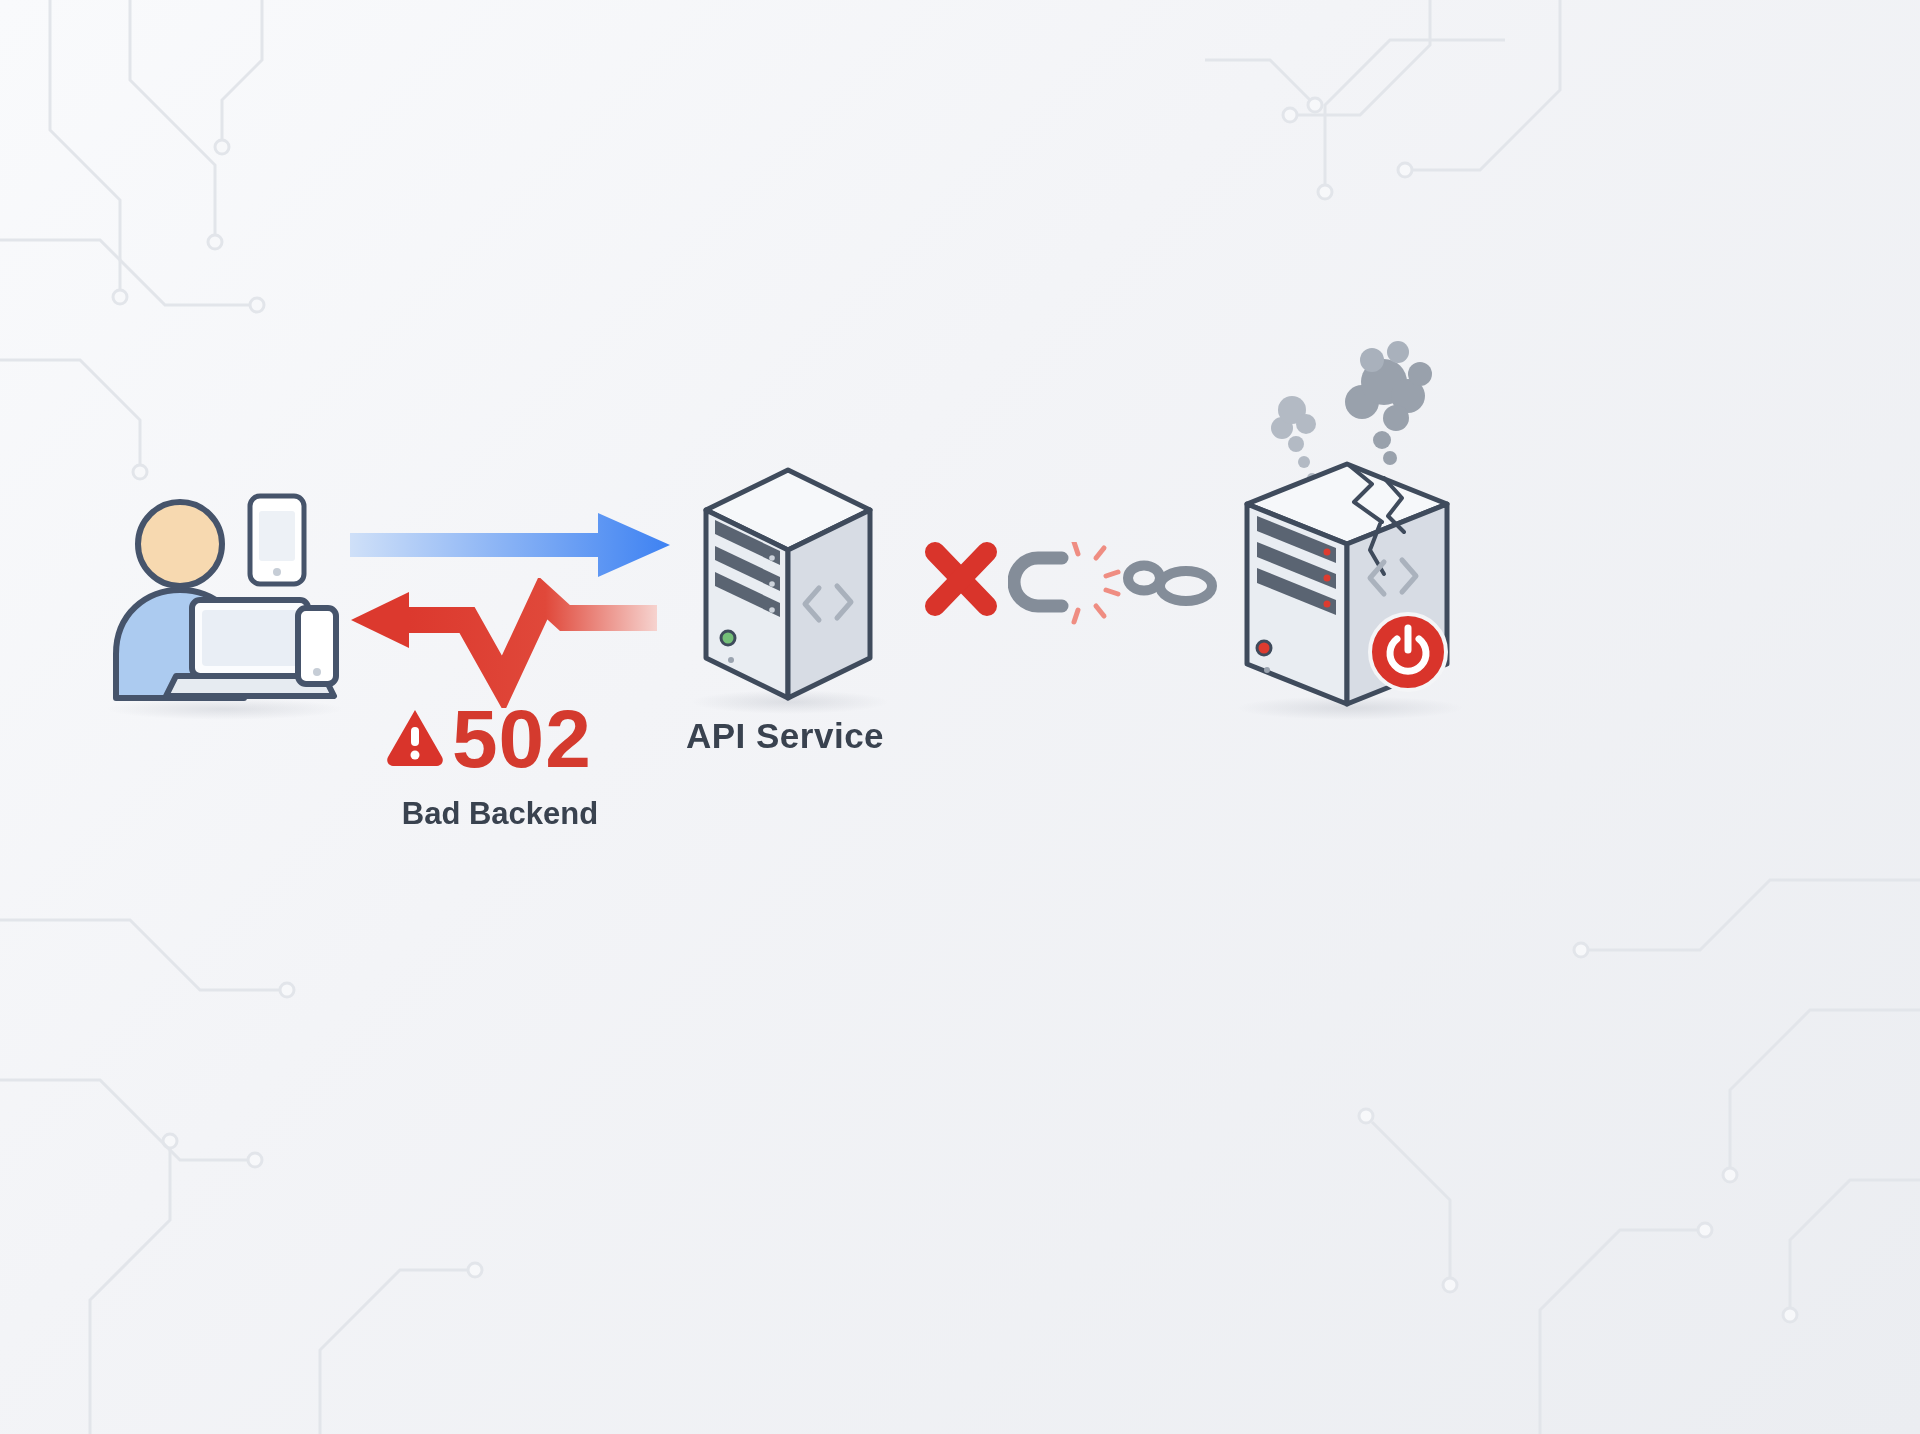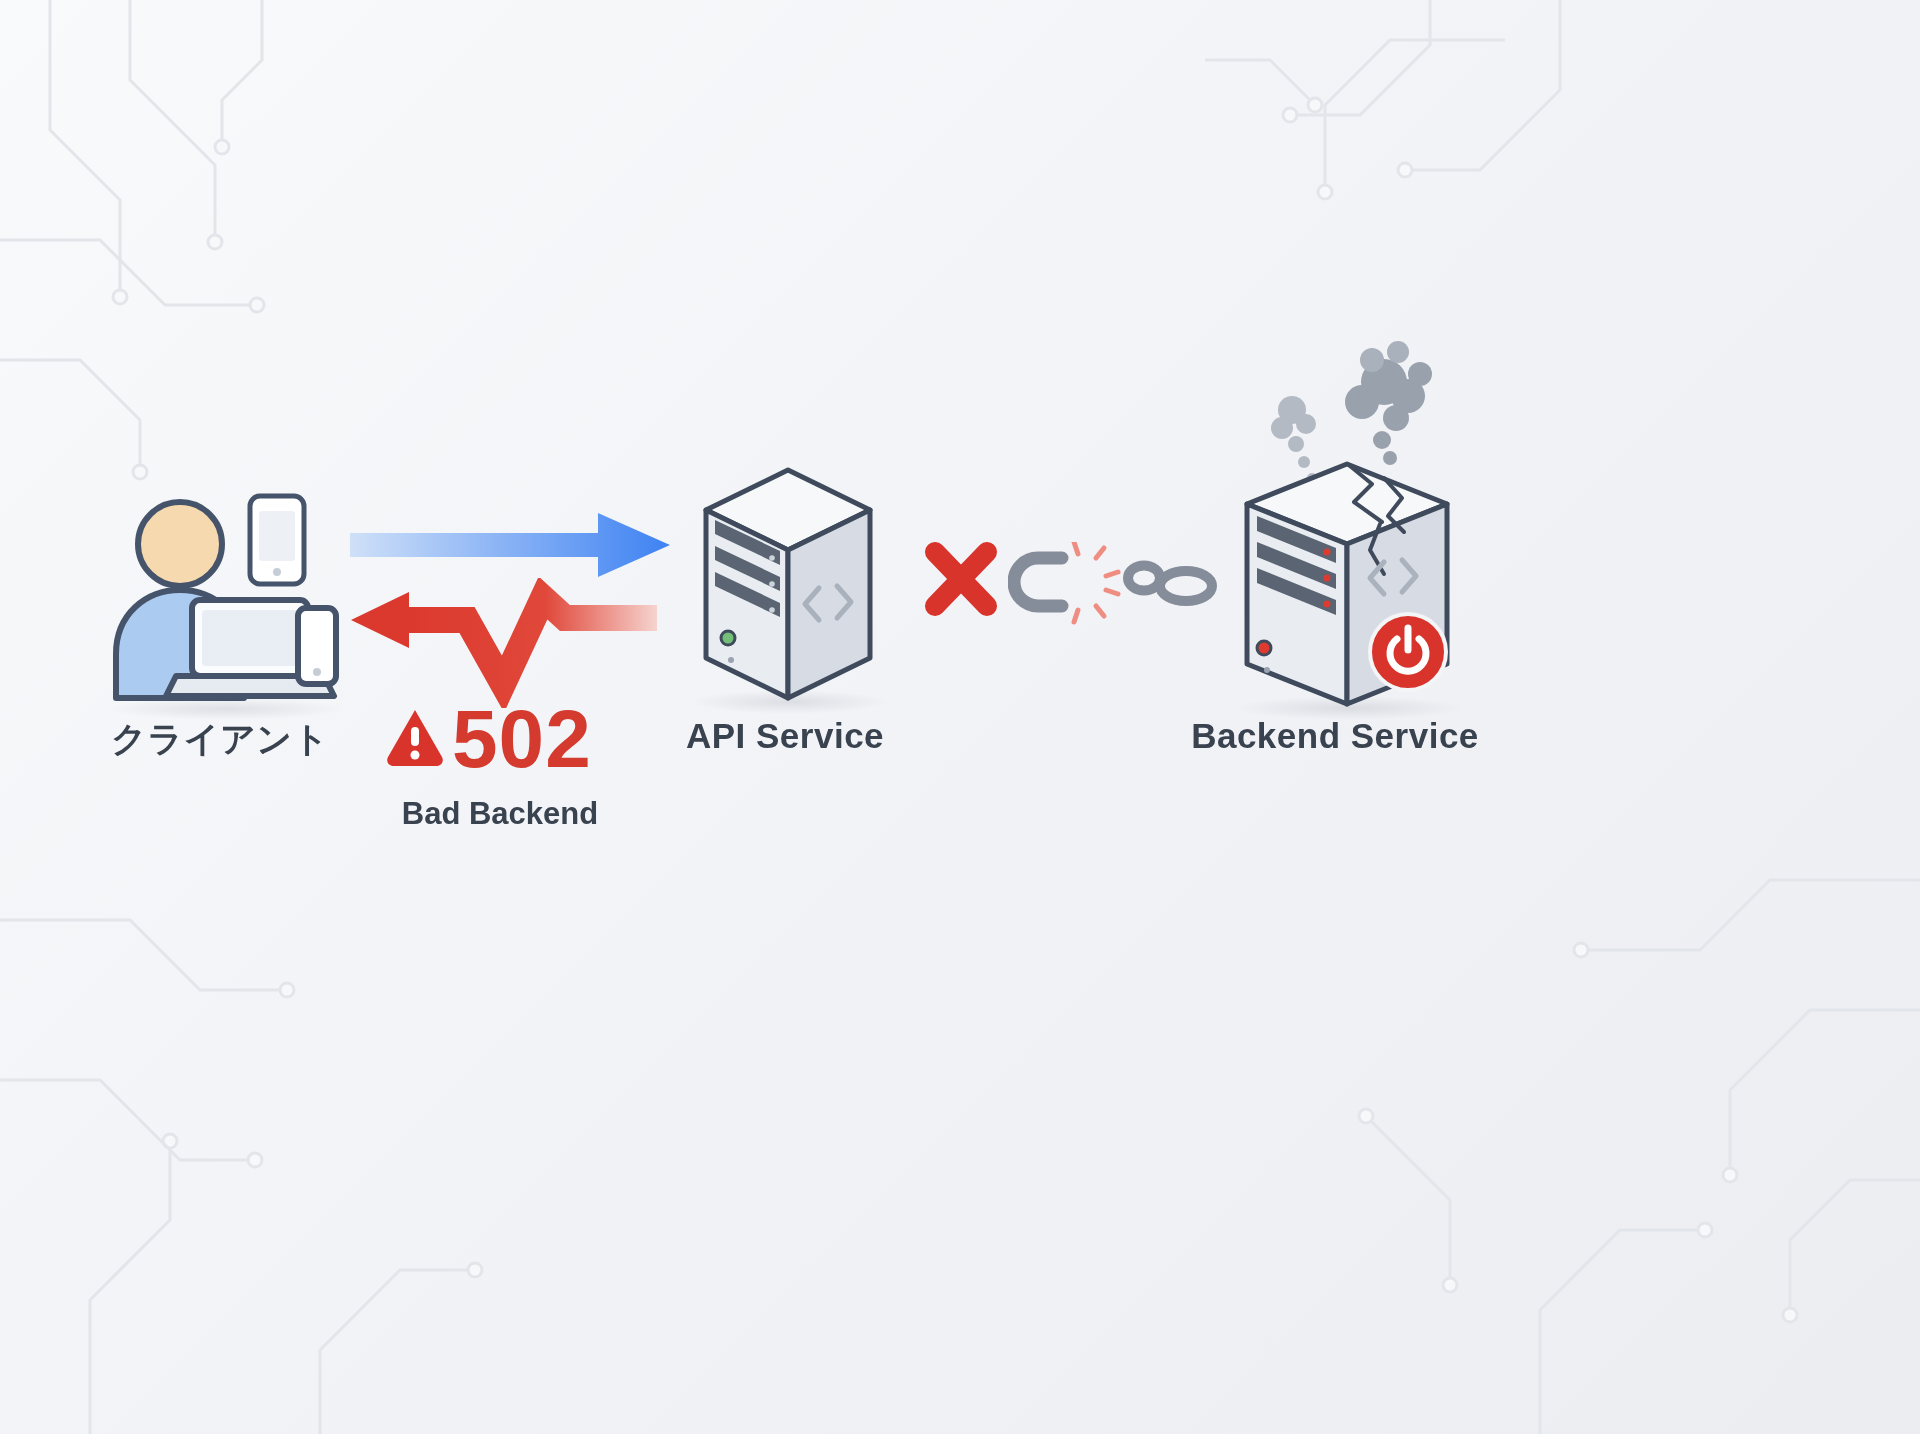--- a/index.html
+++ b/index.html
@@ -213,17 +213,15 @@
       <polyline points="152,230 138,246 152,262"></polyline>
       <polyline points="170,228 184,244 170,260"></polyline>
     </g>
     <g>
       <circle cx="176" cy="320" r="38" fill="#d9342b" stroke="#f4f5f7" stroke-width="4"></circle>
       <path d="M 165,307 A 18,18 0 1 0 187,307" fill="none" stroke="#ffffff" stroke-width="7" stroke-linecap="round"></path>
       <path d="M 176,296 L 176,318" fill="none" stroke="#ffffff" stroke-width="7" stroke-linecap="round"></path>
     </g>
   </svg>
 
-  <div class="abs node-label" style="left:85px;top:716px;width:270px">クライアント</div>
   <div class="abs node-label" style="left:665px;top:716px;width:240px">API Service</div>
-  <div class="abs node-label" style="left:1185px;top:716px;width:300px">Backend Service</div>
 
 </div>
 
 </body></html>

